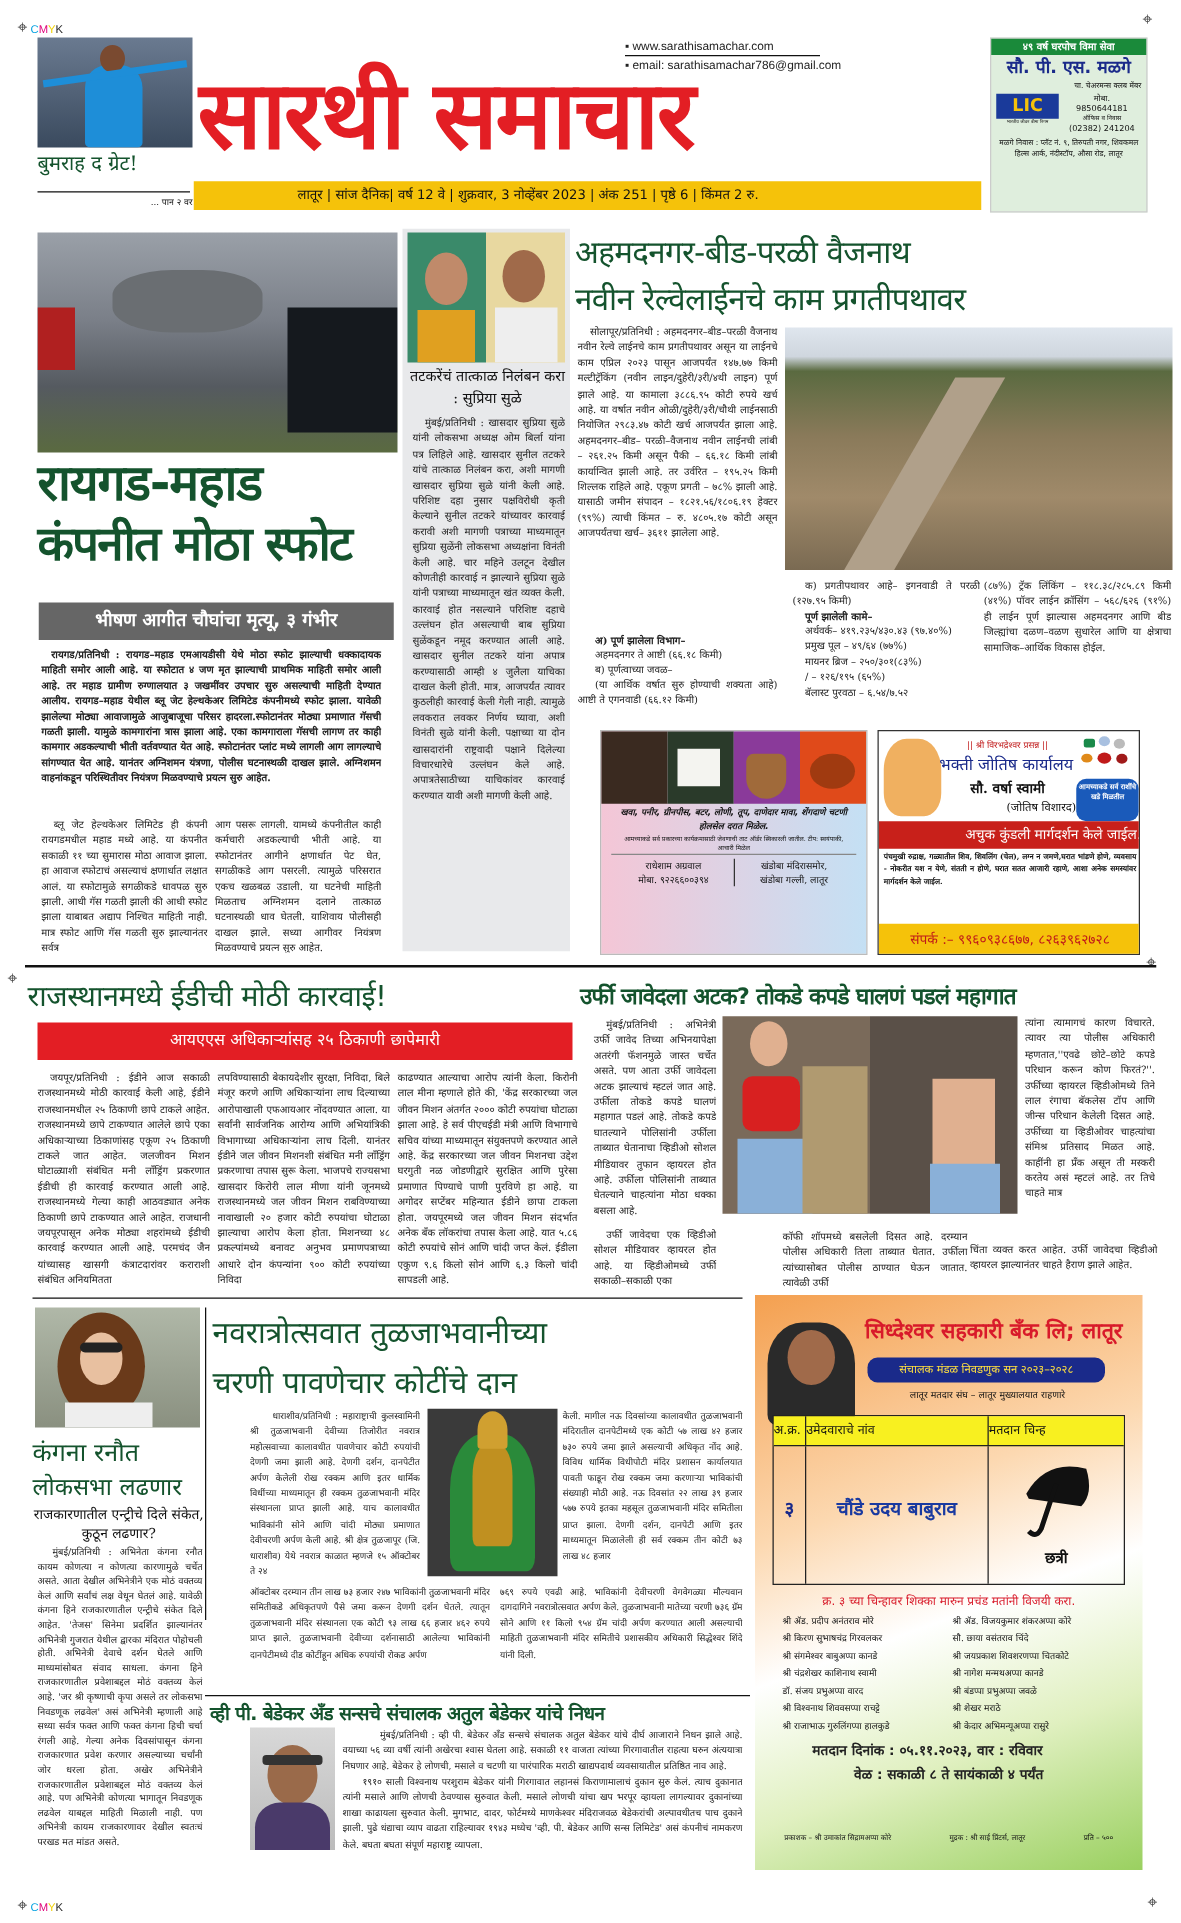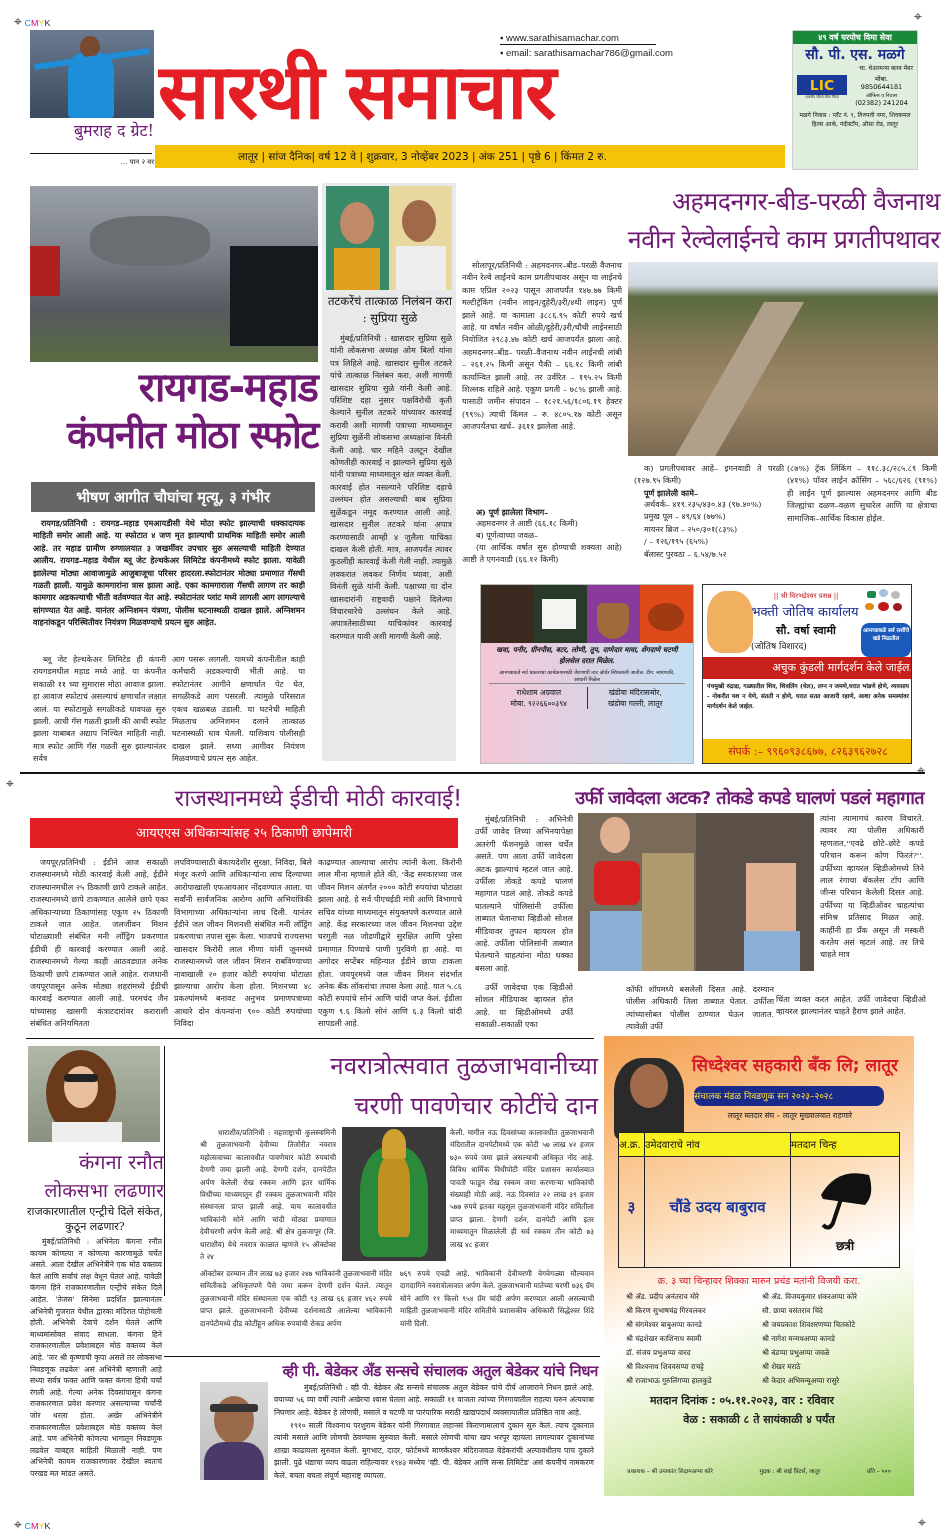--- a/index.html
+++ b/index.html
@@ -3,21 +3,21 @@
 <meta charset="utf-8">
 <style>
 *{box-sizing:border-box;margin:0;padding:0}
 body{width:945px;height:1538px;background:#fff;font-family:"DejaVu Sans",sans-serif;color:#111;position:relative;overflow:hidden}
 .abs{position:absolute}
 .body-text{font-family:"DejaVu Serif",serif;font-size:8px;line-height:12.4px;color:#222;text-align:justify}
 .reg{font-size:14px;color:#444}
 .cmyk{font-size:9px;font-family:"Liberation Sans",sans-serif}
 .cmyk .c{color:#00a0e0}.cmyk .m{color:#e0007a}.cmyk .y{color:#f0d000}.cmyk .k{color:#222}
 .photo{background:#888;overflow:hidden}
-.hl{font-family:"DejaVu Sans",sans-serif;font-weight:bold;color:#701a75;text-align:right;line-height:1.15}
+.hl{font-family:"DejaVu Sans",sans-serif;font-weight:bold;color:#14532d;text-align:left;line-height:1.15}
 .rule{background:#111}
 </style>
 </head>
 <body>
 
 <div class="abs cmyk" style="left:14px;top:13px"><span class="reg">⌖</span> <span class="c">C</span><span class="m">M</span><span class="y">Y</span><span class="k">K</span></div>
 <div class="abs reg" style="left:914px;top:8px">⌖</div>
 <div class="abs cmyk" style="left:14px;top:1516px"><span class="reg">⌖</span> <span class="c">C</span><span class="m">M</span><span class="y">Y</span><span class="k">K</span></div>
 
 <div class="abs photo" style="left:30px;top:30px;width:124px;height:88px;background:linear-gradient(180deg,#6a7a90,#3a4a5e)">
@@ -132,21 +132,21 @@
     <span style="position:absolute;left:4px;top:2px;width:9px;height:7px;background:#1a8a4a;border-radius:2px"></span>
     <span style="position:absolute;left:16px;top:0;width:9px;height:8px;background:#a8c0e0;border-radius:50%"></span>
     <span style="position:absolute;left:28px;top:2px;width:9px;height:8px;background:#bbb;border-radius:50%"></span>
     <span style="position:absolute;left:2px;top:14px;width:9px;height:7px;background:#e08a1a;border-radius:50%"></span>
     <span style="position:absolute;left:15px;top:13px;width:11px;height:9px;background:#c01a1a;border-radius:50%"></span>
     <span style="position:absolute;left:30px;top:14px;width:9px;height:8px;background:#a01a1a;border-radius:50%"></span>
   </div>
   <div style="position:absolute;left:48px;top:6px;width:110px;text-align:center;color:#c01a1a;font-size:7px">|| श्री विरभद्रेश्वर प्रसन्न ||</div>
   <div style="position:absolute;left:40px;top:17px;width:124px;text-align:center;color:#1a2a8a;font-size:13px">भक्ती जोतिष कार्यालय</div>
   <div style="position:absolute;left:48px;top:37px;width:110px;text-align:center;font-size:11px;font-weight:bold;font-family:'DejaVu Serif',serif">सौ. वर्षा स्वामी</div>
-  <div style="position:absolute;left:48px;top:54px;width:110px;text-align:left;font-size:9px;font-family:'DejaVu Serif',serif">(जोतिष विशारद)</div>
+  <div style="position:absolute;left:48px;top:54px;width:110px;text-align:right;font-size:9px;font-family:'DejaVu Serif',serif">(जोतिष विशारद)</div>
   <div style="position:absolute;left:158px;top:38px;width:50px;height:34px;background:#1a5aba;color:#fff;font-size:5.5px;line-height:8px;text-align:center;border-radius:8px;padding:3px 2px;font-weight:bold">आमच्याकडे सर्व राशींचे खडे मिळतील</div>
   <div style="position:absolute;left:0;top:72px;width:210px;height:22px;background:#c8201a;color:#fff;font-size:11px;line-height:22px;text-align:right">अचुक कुंडली मार्गदर्शन केले जाईल.</div>
   <div style="position:absolute;left:4px;top:96px;width:202px;font-size:6px;line-height:10px;font-family:'DejaVu Serif',serif;text-align:justify;font-weight:bold">पंचमुखी रुद्राक्ष, गळ्यातील शिव, शिवलिंग (चेल), लग्न न जमणे,घरात भांडणे होणे, व्यवसाय - नोकरीत यश न येणे, संतती न होणे, घरात सतत आजारी रहाणे, आशा अनेक समस्यांवर मार्गदर्शन केले जाईल.</div>
   <div style="position:absolute;left:0;top:154px;width:210px;height:26px;background:#f5c20a;color:#c01a1a;font-size:11px;line-height:26px;text-align:center;white-space:nowrap">संपर्क :– ९९६०९३८६७७, ८२६३९६२७२८</div>
 </div>
 <div class="abs reg" style="left:917px;top:762px">⌖</div>
 
 <div class="abs rule" style="left:20px;top:772px;width:905px;height:2px"></div>
 <div class="abs reg" style="left:6px;top:775px">⌖</div>
 
@@ -205,21 +205,21 @@
   <div style="position:absolute;left:4px;top:60px;width:60px;height:38px;background:#4a3a6a;border-radius:20px 20px 0 0"></div>
 </div>
 <div class="abs body-text" style="left:274px;top:1382px;width:320px;height:38px;overflow:hidden;text-indent:30px;font-size:7.5px;line-height:12.4px">मुंबई/प्रतिनिधी : व्ही पी. बेडेकर अँड सन्सचे संचालक अतुल बेडेकर यांचे दीर्घ आजाराने निधन झाले आहे. वयाच्या ५६ व्या वर्षी त्यांनी अखेरचा श्वास घेतला आहे. सकाळी ११ वाजता त्यांच्या गिरगावातील राहत्या घरुन अंत्ययात्रा निघणार आहे. बेडेकर हे लोणची, मसाले व चटणी या पारंपारिक मराठी खाद्यपदार्थ व्यवसायातील प्रतिष्ठित नाव आहे.</div>
 <div class="abs body-text" style="left:274px;top:1420px;width:320px;height:76px;overflow:hidden;text-indent:16px;font-size:7.5px;line-height:12.4px">१९१० साली विश्वनाथ परशुराम बेडेकर यांनी गिरगावात लहानसं किराणामालाचं दुकान सुरु केलं. त्याच दुकानात त्यांनी मसाले आणि लोणची ठेवण्यास सुरुवात केली. मसाले लोणची यांचा खप भरपूर व्हायला लागल्यावर दुकानांच्या शाखा काढायला सुरुवात केली. मुगभाट, दादर, फोर्टमध्ये माणकेश्वर मंदिराजवळ बेडेकरांची अल्पावधीतच पाच दुकाने झाली. पुढे धंद्याचा व्याप वाढता राहिल्यावर १९४३ मध्येच 'व्ही. पी. बेडेकर आणि सन्स लिमिटेड' असं कंपनीचं नामकरण केले. बघता बघता संपूर्ण महाराष्ट्र व्यापला.</div>
 
 <div class="abs" style="left:604px;top:1036px;width:310px;height:460px;background:linear-gradient(160deg,#f4a050 0%,#fcd8b0 35%,#fff 55%,#e0f0c0 75%,#9ad060 100%);overflow:hidden">
   <div style="position:absolute;left:10px;top:22px;width:70px;height:82px;background:#2a2a2a;border-radius:40% 40% 10% 10%">
     <div style="position:absolute;left:16px;top:6px;width:38px;height:44px;background:#a06a4a;border-radius:50%"></div>
   </div>
   <div style="position:absolute;left:76px;top:14px;width:230px;text-align:center;color:#d81a2a;font-size:17px;font-weight:bold;line-height:30px;white-space:nowrap">सिध्देश्वर सहकारी बँक लि; लातूर</div>
-  <div style="position:absolute;left:90px;top:50px;width:190px;height:20px;background:#1a2a8a;color:#ffe040;font-size:9px;line-height:20px;border-radius:8px">संचालक मंडळ निवडणुक सन २०२३–२०२८</div>
+  <div style="position:absolute;left:90px;top:50px;width:190px;height:20px;background:#1a2a8a;color:#ffe040;font-size:9px;line-height:20px;text-align:center;border-radius:8px">संचालक मंडळ निवडणुक सन २०२३–२०२८</div>
   <div style="position:absolute;left:80px;top:74px;width:212px;text-align:center;font-size:7.5px;font-family:'DejaVu Serif',serif">लातूर मतदार संघ – लातूर मुख्यालयात राहणारे</div>
   <div style="position:absolute;left:14px;top:96px;width:282px;height:136px;border:1px solid #222">
     <div style="display:flex;height:24px;background:#f8f020;border-bottom:1px solid #222;font-size:10px;line-height:24px;">
       <div style="width:26px;border-right:1px solid #222">अ.क्र.</div>
       <div style="width:146px;border-right:1px solid #222">उमेदवाराचे नांव</div>
       <div style="flex:1">मतदान चिन्ह</div>
     </div>
     <div style="display:flex;height:110px">
       <div style="width:26px;border-right:1px solid #222;font-size:15px;font-weight:bold;color:#1a2a8a;text-align:center;line-height:100px">३</div>
       <div style="width:146px;border-right:1px solid #222;font-size:15px;font-weight:bold;color:#1a3aa0;text-align:center;line-height:100px;white-space:nowrap">चौंडे उदय बाबुराव</div>

